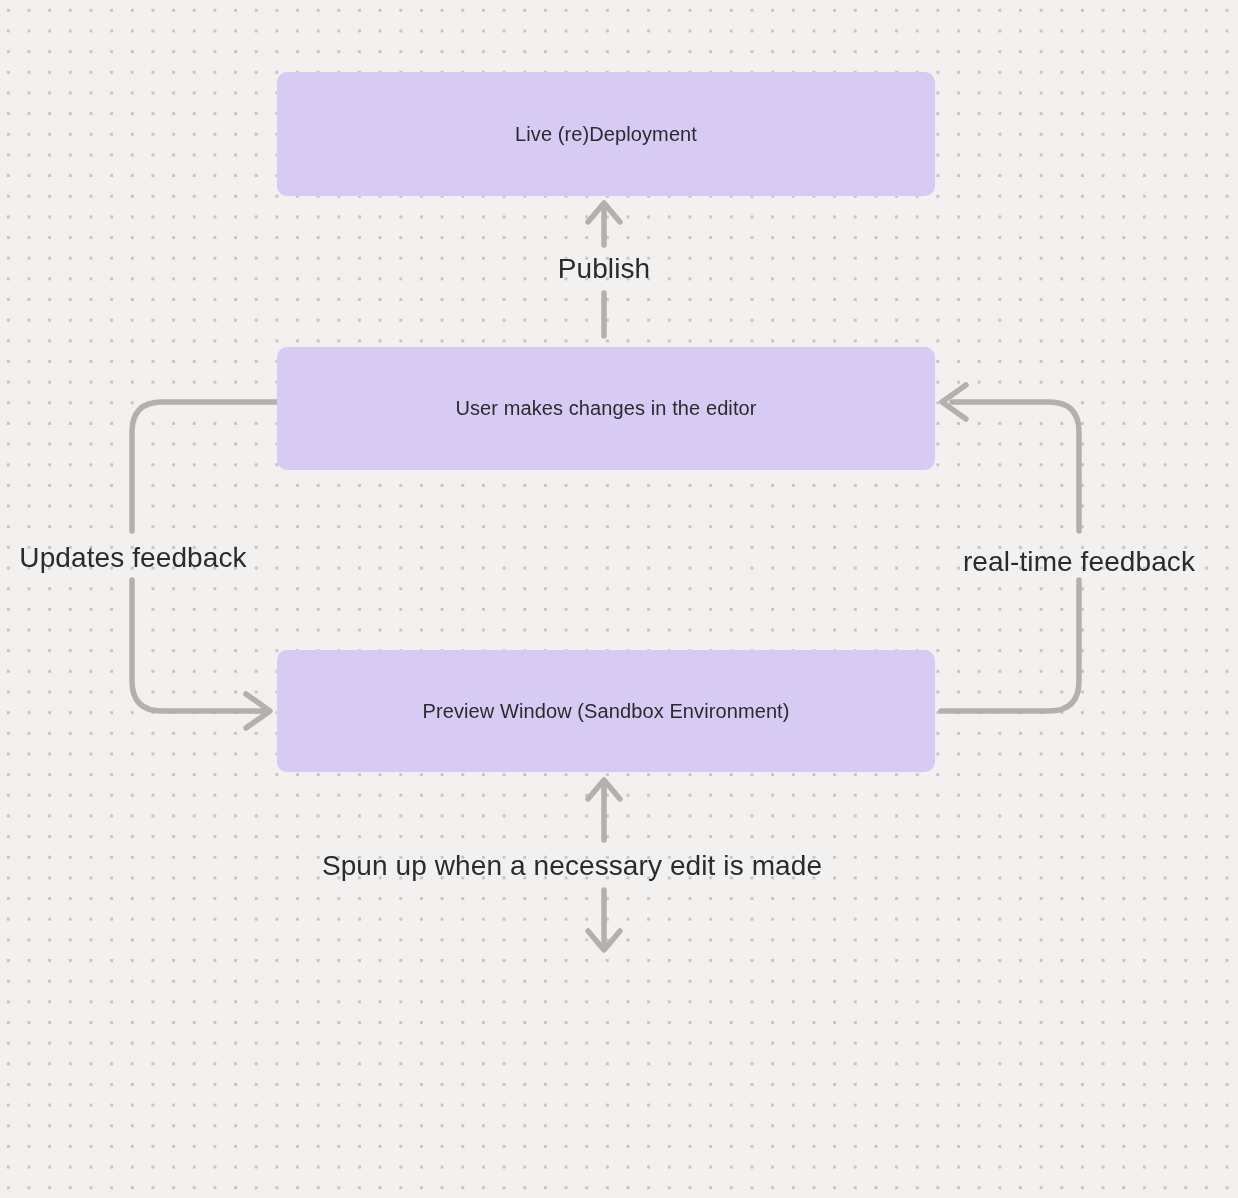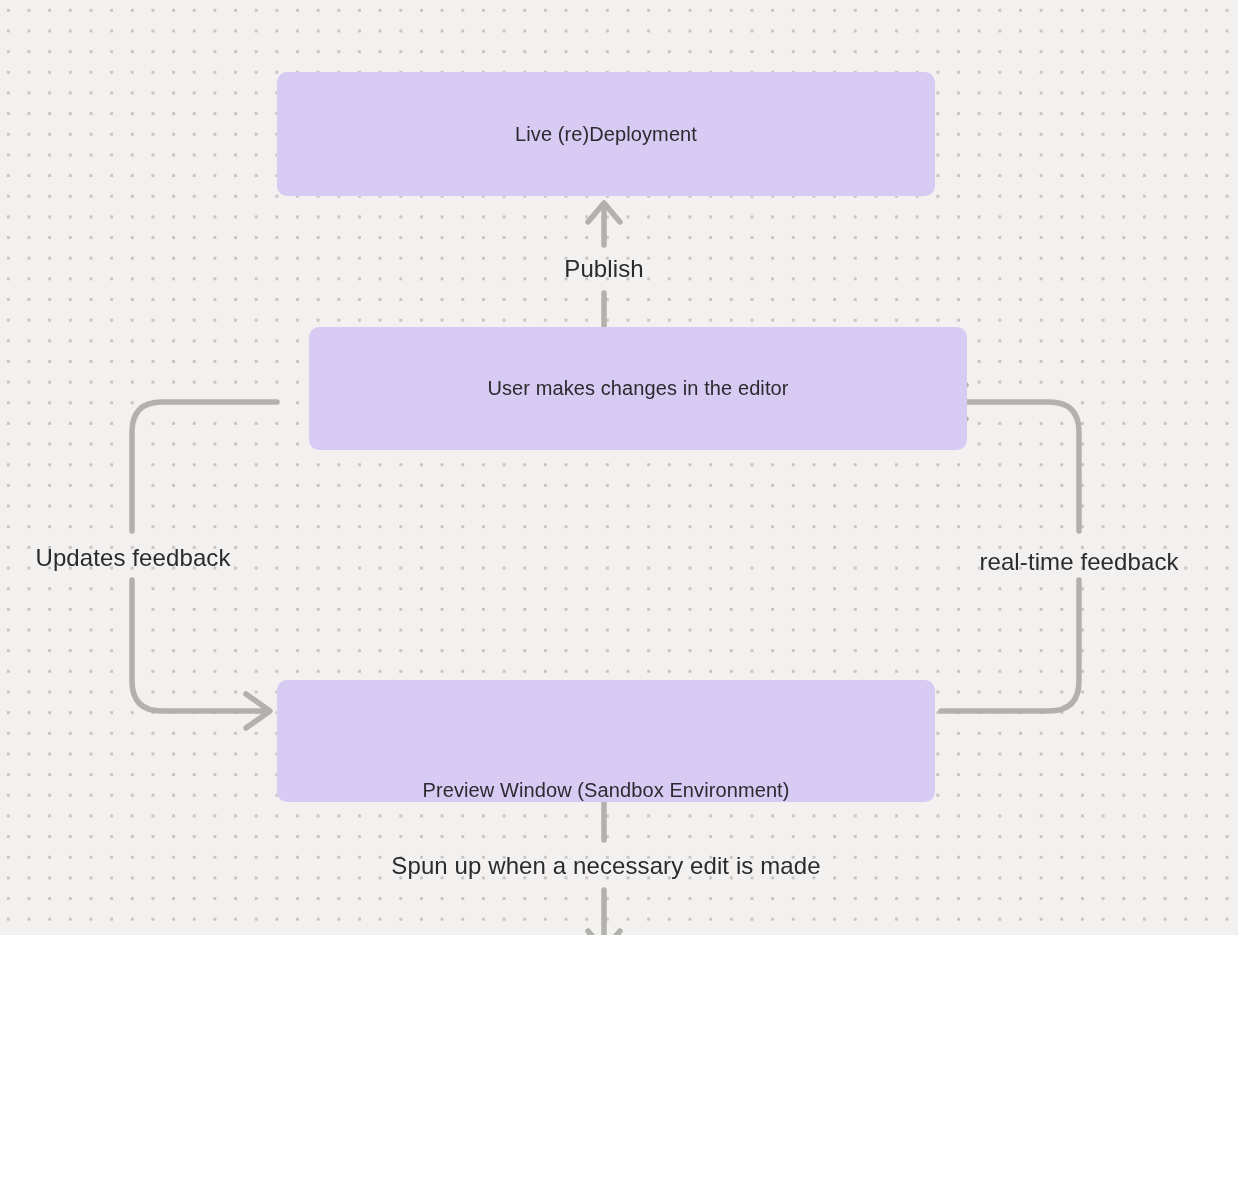--- a/index.html
+++ b/index.html
@@ -9,21 +9,21 @@
     --arrow: #b3b1ae;
     --text: #2b2a2e;
   }
   * { margin: 0; padding: 0; box-sizing: border-box; }
   html, body {
     font-family: "Liberation Sans", "DejaVu Sans", sans-serif;
   }
   .canvas {
     position: relative;
     width: 1238px;
-    height: 935px;
+    height: 1198px;
     overflow: hidden;
     background-color: var(--background, #f2f1ef);
     background-image: radial-gradient(circle, var(--dot, #c8c6c4) 1.4px, transparent 1.6px);
     background-size: 20.67px 20.67px;
     background-position: -2px 0px;
   }
   .edges {
     position: absolute;
     left: 0; top: 0;
     width: 1238px;
@@ -46,35 +46,35 @@
     border-radius: 10px;
     display: flex;
     align-items: center;
     justify-content: center;
     text-align: center;
     font-size: 20px;
     letter-spacing: 0.1px;
     color: var(--text, #2b2a2e);
   }
   .node-live   { top: 72px;  height: 124px; }
-  .node-editor { top: 327px; margin-left: 32px; }
-  .node-preview{ top: 680px; height: 122px; align-items: flex-end; }
+  .node-editor { top: 347px; }
+  .node-preview{ top: 650px; height: 122px; }
   .node-dev    { top: 958px; }
   .edge-label {
     position: absolute;
     transform: translate(-50%, -50%);
     white-space: nowrap;
-    font-size: 24px;
+    font-size: 28px;
     letter-spacing: 0.1px;
     color: var(--text, #2b2a2e);
   }
   .lbl-publish  { left: 604px;  top: 269px; }
   .lbl-updates  { left: 133px;  top: 558px; }
   .lbl-feedback { left: 1079px; top: 562px; }
-  .lbl-spun     { left: 606px;  top: 866px; }
+  .lbl-spun     { left: 572px;  top: 866px; }
 </style>
 </head>
 <body>
 
 <div class="canvas">
 
   <svg class="edges" viewBox="0 0 1238 1198" xmlns="http://www.w3.org/2000/svg">
 
     <g>
       <path class="edge-path" d="M604 336 L604 293"></path>

